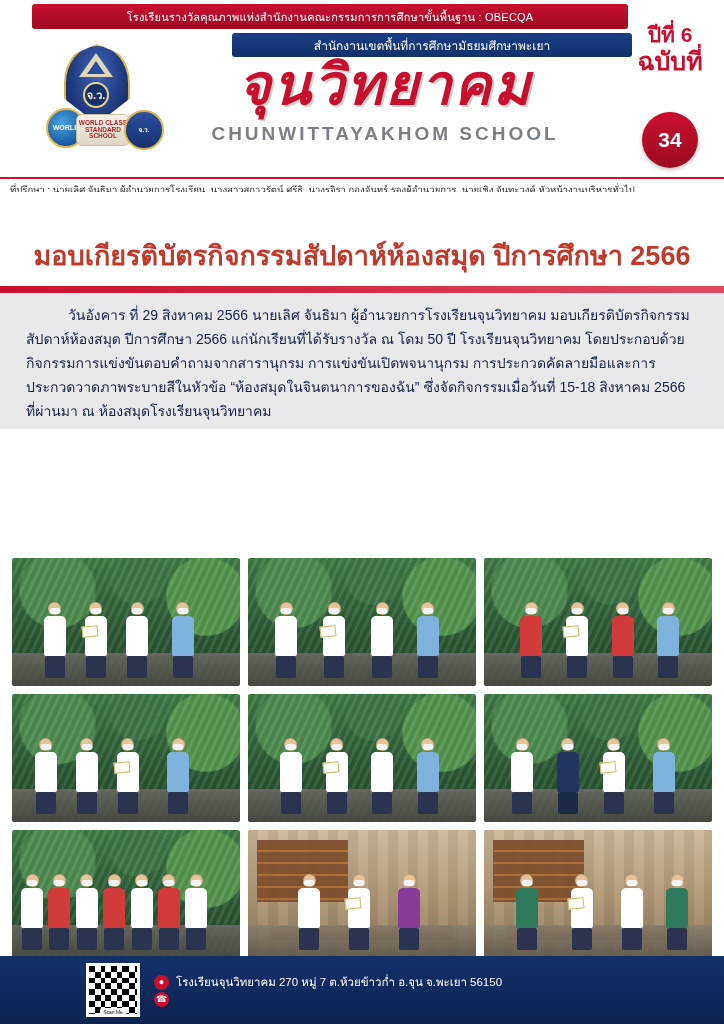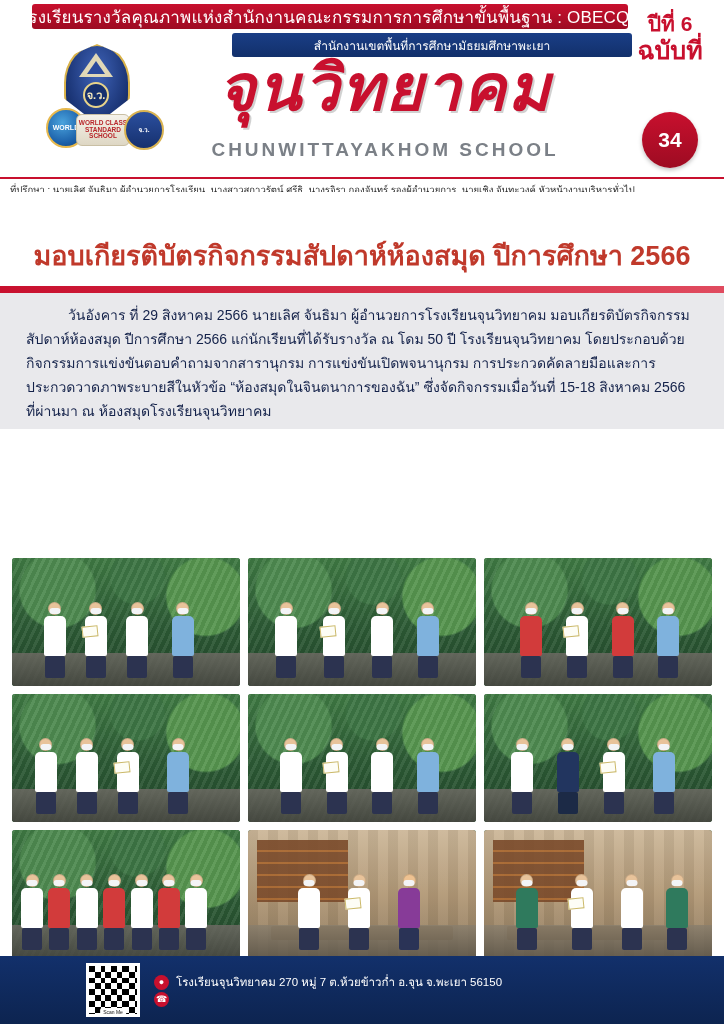--- a/index.html
+++ b/index.html
@@ -26,42 +26,42 @@
   .hdr-red-bar {
     position: absolute;
     left: 32px; top: 4px;
     width: 596px; height: 25px;
     background: linear-gradient(180deg,#c8102e 0%, #9d0b22 100%);
     border-radius: 3px;
     display: flex; align-items: center; justify-content: center;
   }
   .hdr-red-bar span {
     color: #ffffff;
-    font-size: 17px;
+    font-size: 11px;
     letter-spacing: .2px;
     white-space: nowrap;
   }
   .hdr-blue-bar {
     position: absolute;
     left: 232px; top: 33px;
     width: 400px; height: 24px;
     background: linear-gradient(180deg,#1a3e86 0%, #12306b 100%);
     border-radius: 3px;
     display: flex; align-items: center; justify-content: center;
   }
   .hdr-blue-bar span {
     color: #ffffff;
     font-size: 12px;
     white-space: nowrap;
   }
 
   
   .year-badge {
     position: absolute;
-    right: 8px; top: 12px;
+    right: 8px; top: 23px;
     width: 92px;
     text-align: center;
     color: #c8102e;
   }
   .year-badge .l1 { font-size: 21px; font-weight: bold; line-height: 1.12; }
   .year-badge .l2 { font-size: 25px; font-weight: bold; line-height: 1.12; }
   .issue-circle {
     position: absolute;
     right: 26px; top: 112px;
     width: 56px; height: 56px;
@@ -76,30 +76,30 @@
   
   .masthead {
     position: absolute;
     left: 150px; top: 58px;
     width: 470px;
     text-align: center;
   }
   .masthead .script {
     font-family: "DejaVu Serif", serif;
     font-style: italic;
-    font-size: 64px;
+    font-size: 56px;
     font-weight: bold;
     color: #c8102e;
     letter-spacing: 2px;
     line-height: .95;
     text-shadow: 2px 2px 0 rgba(0,0,0,.18);
     white-space: nowrap;
   }
   .masthead .eng {
-    margin-top: 20px;
+    margin-top: 12px;
     font-size: 19px;
     letter-spacing: 3px;
     color: #7b8087;
     font-weight: 600;
     white-space: nowrap;
   }
 
   
   .crest {
     position: absolute;

